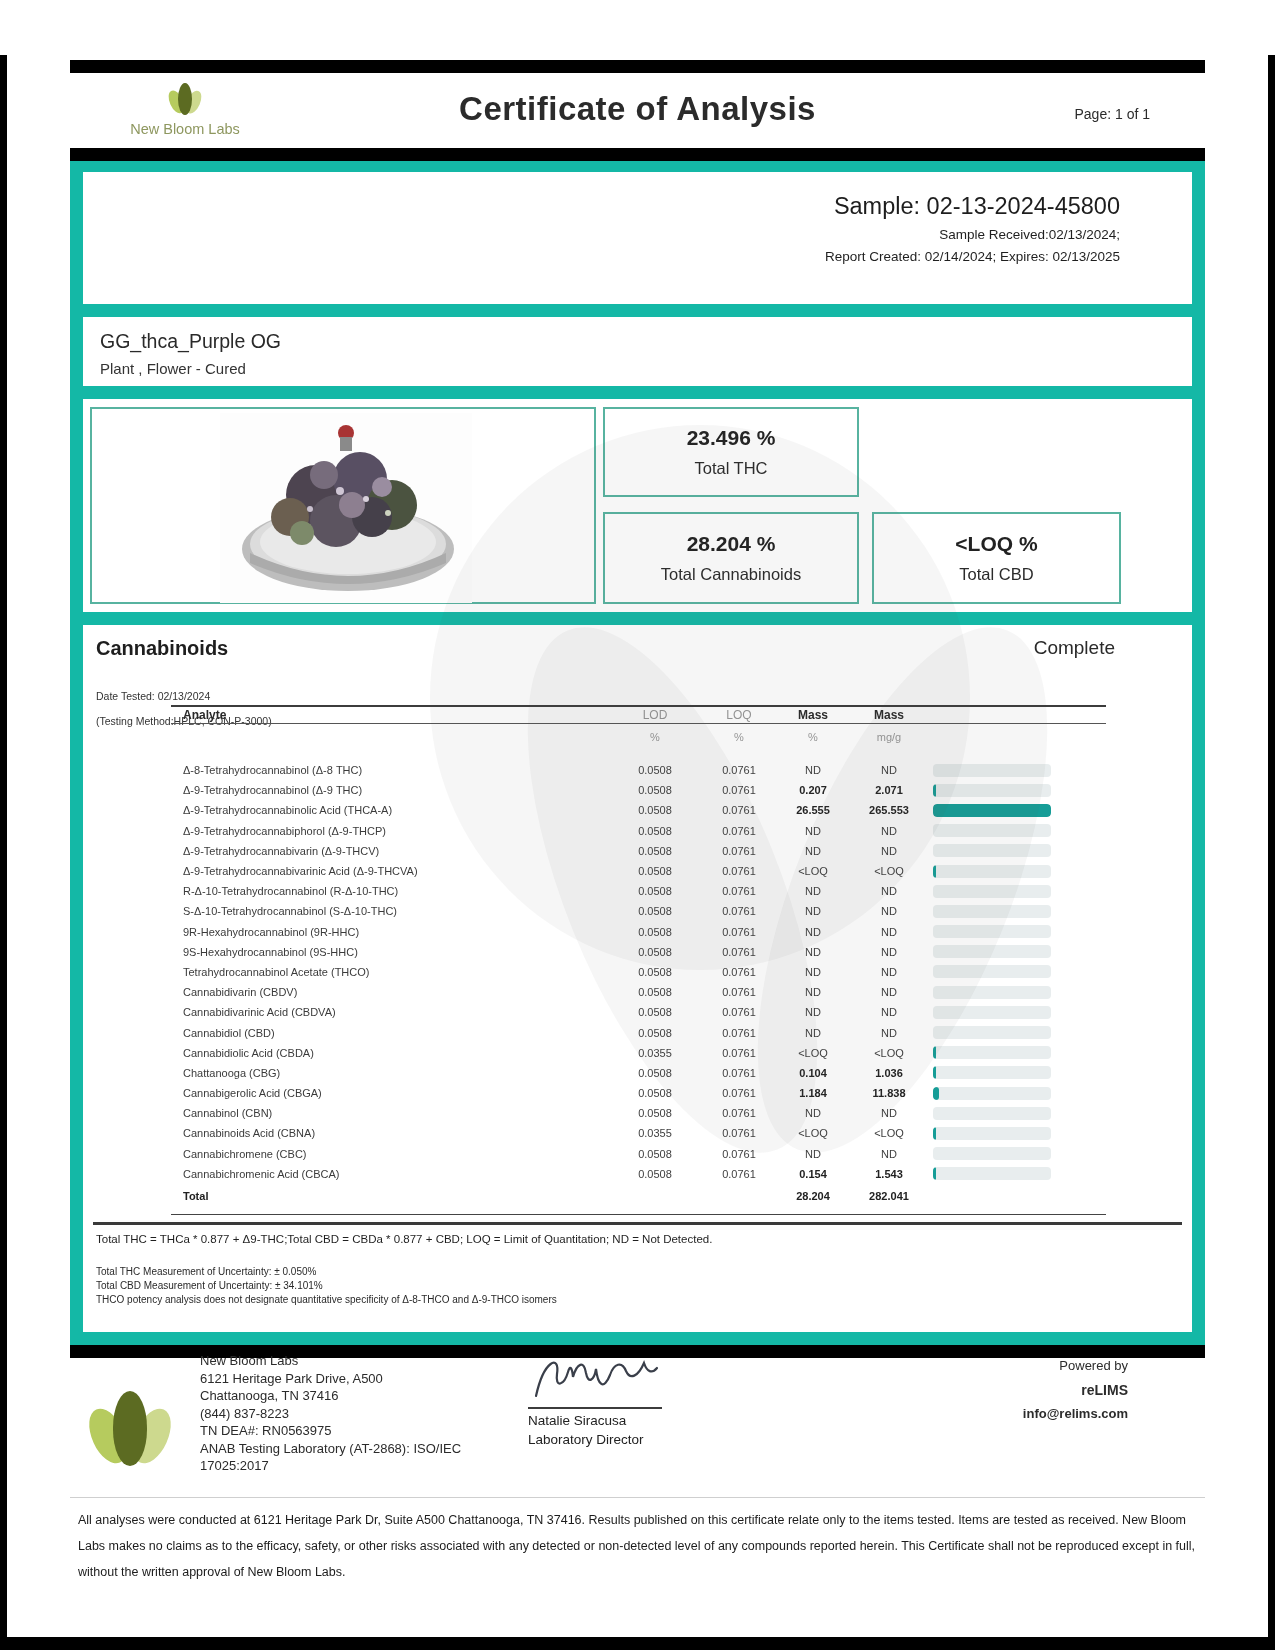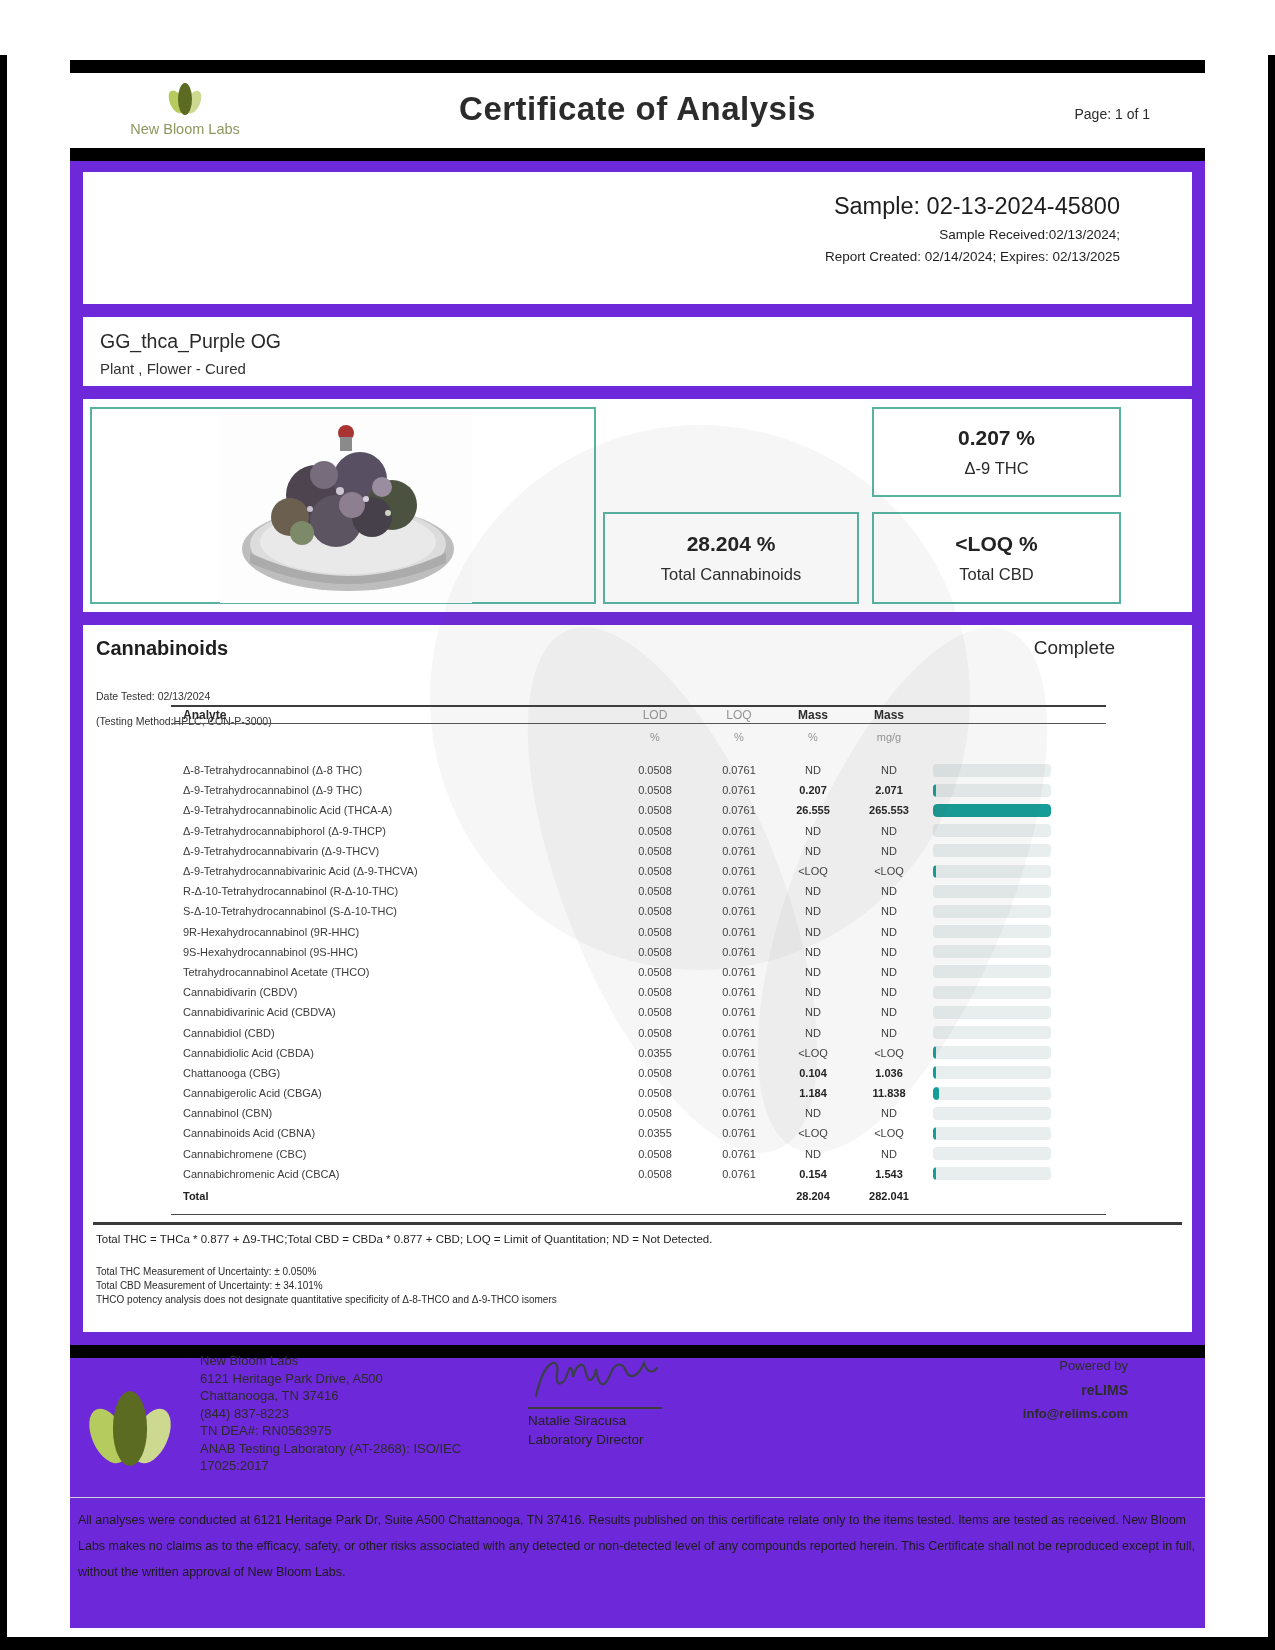--- a/index.html
+++ b/index.html
@@ -21,21 +21,21 @@
   .bloom-icon .leaf.l { width:42%; height:72%; left:0; bottom:4%; transform:rotate(-24deg); }
   .bloom-icon .leaf.r { width:42%; height:72%; right:0; bottom:4%; transform:rotate(24deg); }
   .bloom-icon .leaf.c { width:46%; height:94%; left:27%; bottom:2%; }
   .icon-sm { width:30px; height:34px; }
   .icon-lg { width:76px; height:80px; }
   .logo-head .logo-text { margin-top:1px; font-size:14.5px; }
   .coa-title { position:absolute; left:0; right:0; top:17px; text-align:center; font-size:33px; font-weight:600; letter-spacing:0.5px; color:#2b2b2b; }
   .page-label { position:absolute; right:55px; top:33px; font-size:14px; color:#2b2b2b; }
 
   
-  .content { position:absolute; left:70px; top:161px; width:1135px; height:1467px; background:#6d28d9; }
+  .content { position:absolute; left:70px; top:161px; width:1135px; height:1184px; background:#14b8a6; }
   .card { position:absolute; left:13px; width:1109px; background:#fff; }
   .card-sample { top:11px; height:132px; text-align:right; padding:21px 72px 0 0; }
   .sample-id { font-size:23.5px; color:#1d1d1d; }
   .sample-sub { font-size:13.5px; color:#1f1f1f; margin-top:7px; }
   .card-product { top:156px; height:69px; padding:13px 0 0 17px; }
   .product-name { font-size:19.5px; color:#2a2a2a; }
   .product-type { font-size:15px; color:#333; margin-top:7px; }
 
   
   .card-potency { top:238px; height:213px; }
@@ -152,23 +152,23 @@
           <circle cx="104" cy="62" r="14" fill="#776c7c"></circle>
           <circle cx="132" cy="92" r="13" fill="#8d7f90"></circle>
           <circle cx="82" cy="120" r="12" fill="#7d8a6a"></circle>
           <circle cx="162" cy="74" r="10" fill="#9a8da0"></circle>
           <circle cx="120" cy="78" r="4" fill="#cfc6d4"></circle>
           <circle cx="146" cy="86" r="3" fill="#d8d0dc"></circle>
           <circle cx="90" cy="96" r="3" fill="#c9c0ce"></circle>
           <circle cx="168" cy="100" r="3" fill="#cdd3bf"></circle>
         </svg>
       </div>
-      <div class="pbox tr">
-        <div class="val">0.207 %</div>
-        <div class="lab">Δ-9 THC</div>
+      <div class="pbox tl">
+        <div class="val">23.496 %</div>
+        <div class="lab">Total THC</div>
       </div>
       <div class="pbox bl">
         <div class="val">28.204 %</div>
         <div class="lab">Total Cannabinoids</div>
       </div>
       <div class="pbox br">
         <div class="val">&lt;LOQ %</div>
         <div class="lab">Total CBD</div>
       </div>
     </div>

